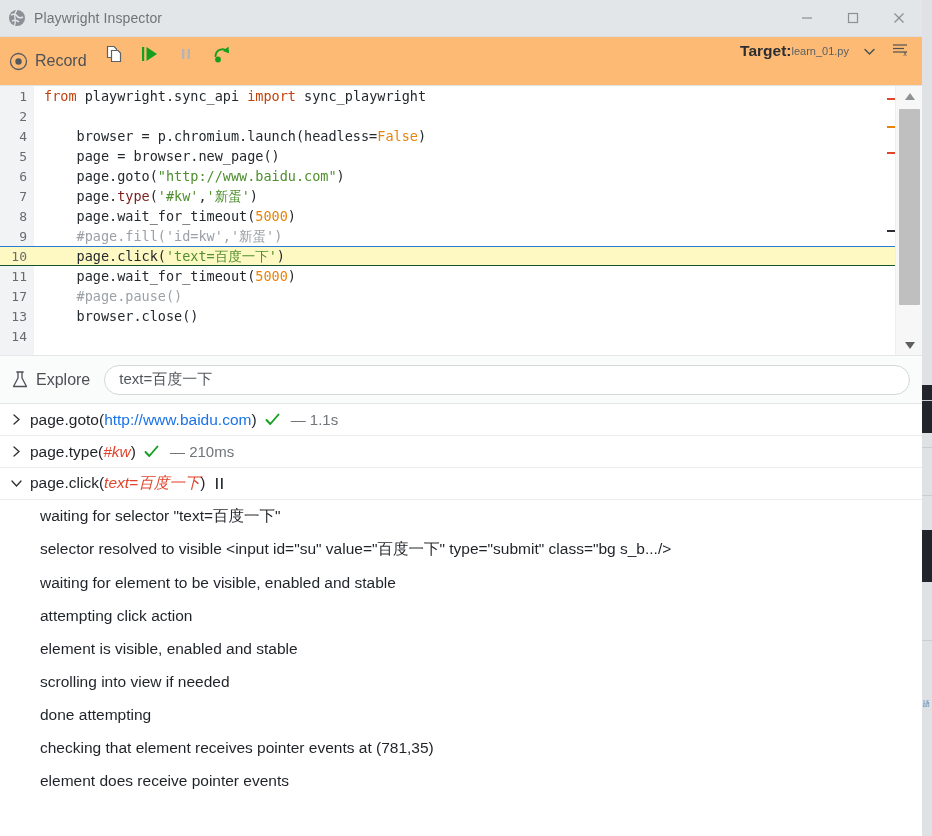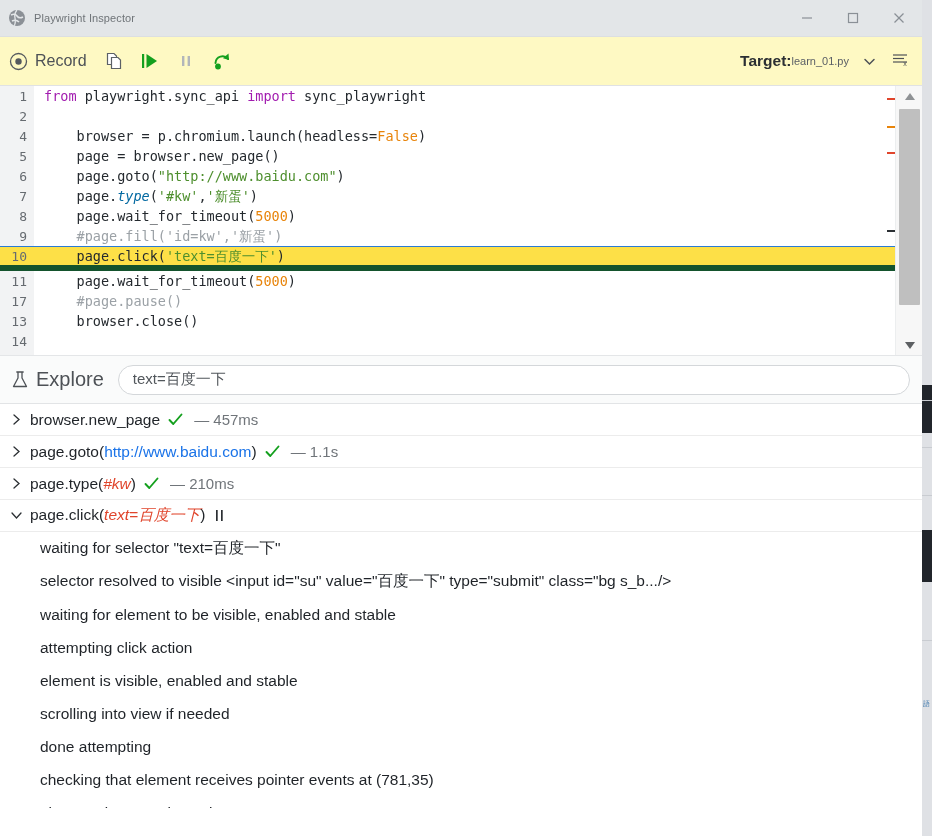--- a/index.html
+++ b/index.html
@@ -77,21 +77,21 @@
     border-bottom: 1px solid #dcdfe1;
   }
   .title-icon {
     width: 18px;
     height: 18px;
     margin-left: 8px;
     margin-right: 8px;
     flex: 0 0 auto;
   }
   .title-text {
-    font-size: 11px;
+    font-size: 14px;
     color: #6f7478;
     font-family: "Liberation Sans", sans-serif;
     letter-spacing: 0.1px;
   }
   .win-controls {
     position: absolute;
     right: 0;
     top: 0;
     height: 36px;
     display: flex;
@@ -102,24 +102,23 @@
     display: flex;
     align-items: center;
     justify-content: center;
   }
   .win-btn svg { display: block; }
 
   
   .toolbar {
     position: relative;
     height: 48px;
-    background: #fef9c3;
+    background: #fdba74;
     border-bottom: 1px solid #e0e2e4;
     display: flex;
-    align-items: center;
   }
   .record-group {
     display: flex;
     align-items: center;
     margin-left: 9px;
     cursor: default;
   }
   .record-dot-icon {
     width: 19px;
     height: 19px;
@@ -201,44 +200,44 @@
   }
   .code-line {
     position: relative;
     height: 20px;
     line-height: 20px;
     white-space: pre;
     font-family: "DejaVu Sans Mono", monospace;
     font-size: 13.5px;
   }
   .code-line.sel {
-    background: #fde047;
+    background: #fef9c3;
     border-top: 1px solid #2a7bd4;
-    border-bottom: 6px solid #14532d;
+    border-bottom: 1px solid #14532d;
     height: 18px;
     line-height: 18px;
   }
   .code-line .ln {
     display: inline-block;
     width: 34px;
     text-align: right;
     padding-right: 7px;
     box-sizing: border-box;
     color: #666b70;
     font-family: "DejaVu Sans Mono", monospace;
     font-size: 13px;
     background: transparent;
   }
   .code-line .src {
     display: inline-block;
     padding-left: 10px;
     color: #24292e;
   }
-  .tok-kw { color: #a21caf; }
-  .tok-fn { color: #0369a1; font-style: italic; }
+  .tok-kw { color: #c2410c; }
+  .tok-fn { color: #7f1d1d; }
   .tok-str { color: #4e8f2e; }
   .tok-num { color: #e8840a; }
   .tok-com { color: #9ba1a6; }
 
   
   .vscroll {
     position: absolute;
     right: 0;
     top: 0;
     width: 27px;
@@ -283,21 +282,21 @@
     display: flex;
     align-items: center;
   }
   .explore-icon {
     width: 20px;
     height: 20px;
     margin-left: 10px;
     margin-right: 6px;
   }
   .explore-label {
-    font-size: 20px;
+    font-size: 16px;
     color: #4d5156;
     font-family: "Liberation Sans", sans-serif;
     margin-right: 14px;
   }
   .explore-input {
     flex: 1;
     height: 30px;
     margin-right: 12px;
     border: 1px solid #d4d7da;
     border-radius: 16px;
@@ -536,34 +535,20 @@
           <path d="M8 2 V8 L3.5 16.5 H16.5 L12 8 V2" stroke="#4d5156" stroke-width="1.3" fill="none" stroke-linejoin="round"></path>
           <line x1="6.8" y1="2" x2="13.2" y2="2" stroke="#4d5156" stroke-width="1.3" stroke-linecap="round"></line>
         </svg>
       </span>
       <span class="explore-label">Explore</span>
       <input class="explore-input" type="text" value="text=百度一下" style="">
     </div>
 
     <div class="actions">
       <div id="action-rows">
-          <div class="action-row">
-            <span class="chevron">
-              <svg width="13" height="13" viewBox="0 0 13 13">
-                <path d="M4 2 L9 6.5 L4 11" stroke="#2b2f33" stroke-width="1.3" fill="none" stroke-linecap="round"></path>
-              </svg>
-            </span>
-            <span class="action-title">browser.new_page</span>
-            <span class="check">
-              <svg width="17" height="17" viewBox="0 0 17 17">
-                <path d="M2.5 9 L6.3 13 L14.5 3.5" stroke="#14a01e" stroke-width="1.9" fill="none" stroke-linecap="round" stroke-linejoin="round"></path>
-              </svg>
-            </span>
-            <span class="duration">— 457ms</span>
-          </div>
           <div class="action-row">
             <span class="chevron">
               <svg width="13" height="13" viewBox="0 0 13 13">
                 <path d="M4 2 L9 6.5 L4 11" stroke="#2b2f33" stroke-width="1.3" fill="none" stroke-linecap="round"></path>
               </svg>
             </span>
             <span class="action-title">page.goto(<span class="param-url">http://www.baidu.com</span>)</span>
             <span class="check">
               <svg width="17" height="17" viewBox="0 0 17 17">
                 <path d="M2.5 9 L6.3 13 L14.5 3.5" stroke="#14a01e" stroke-width="1.9" fill="none" stroke-linecap="round" stroke-linejoin="round"></path>

